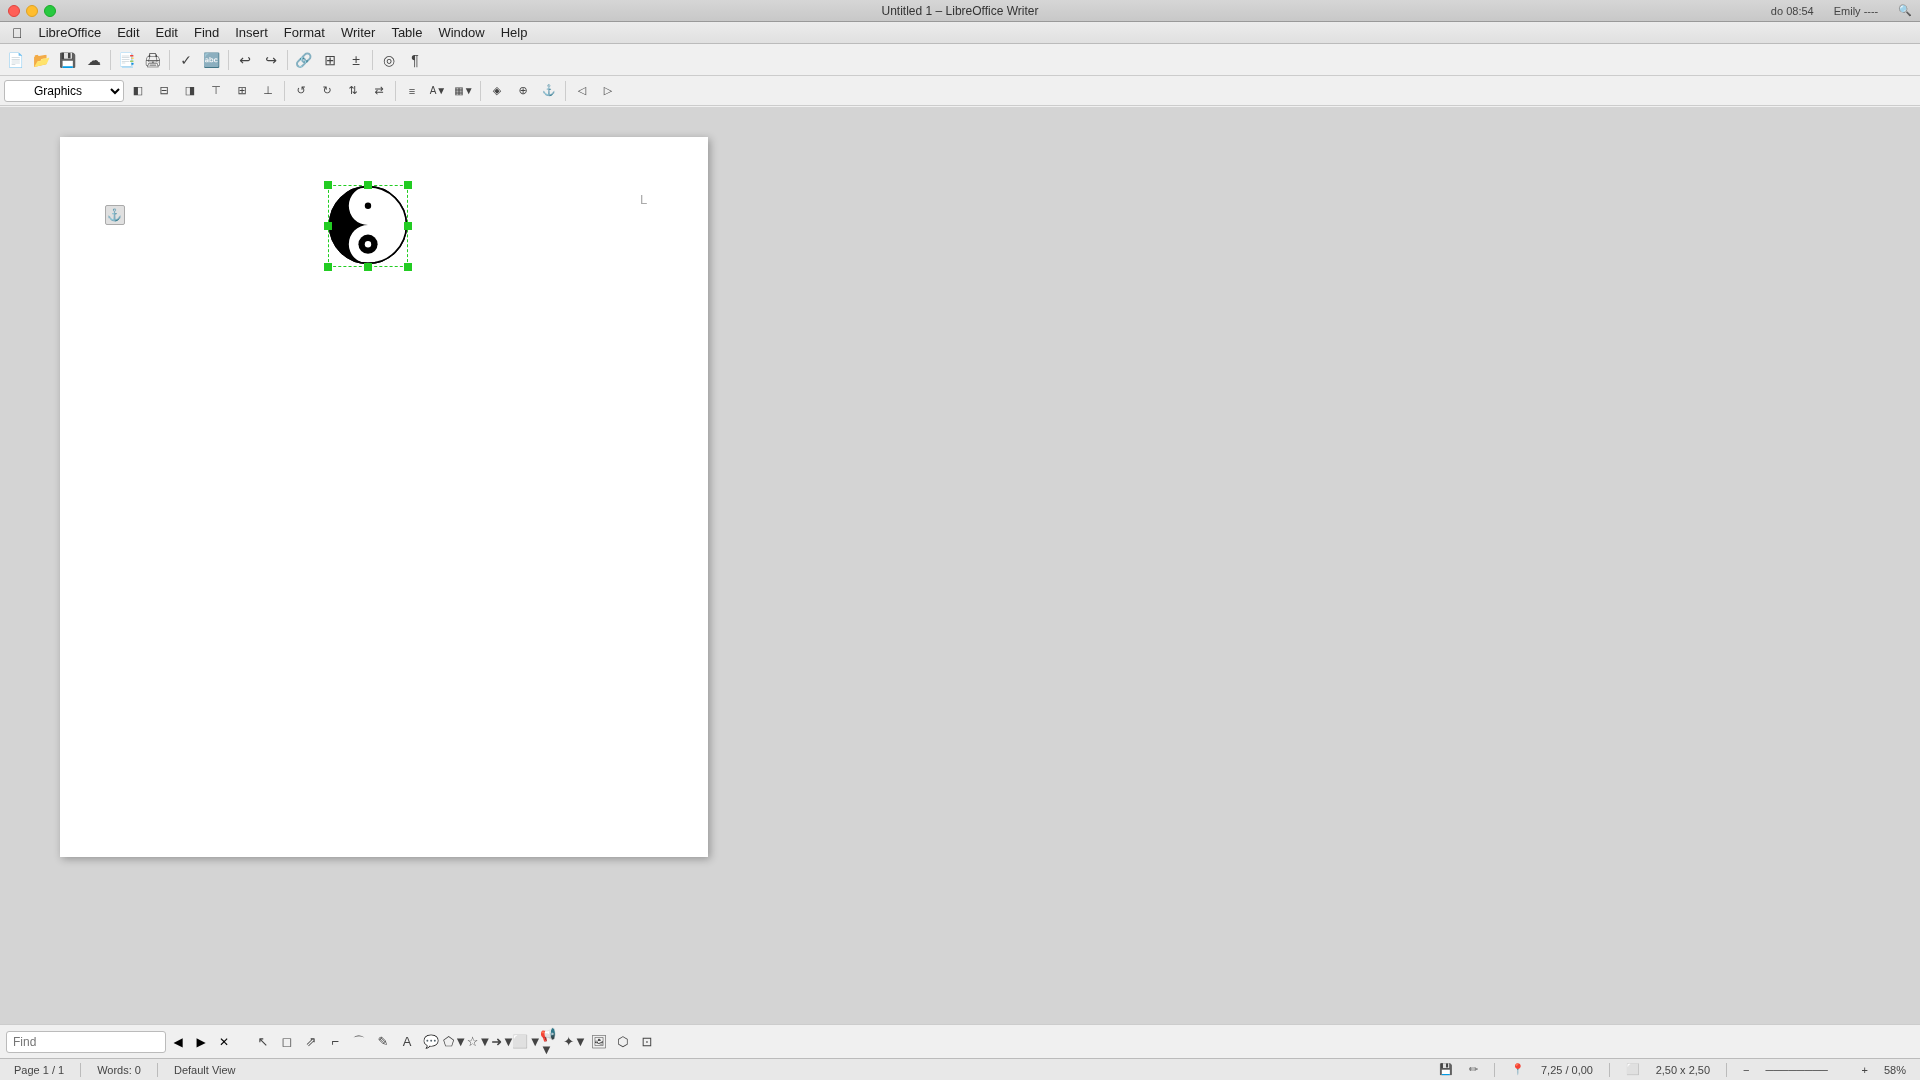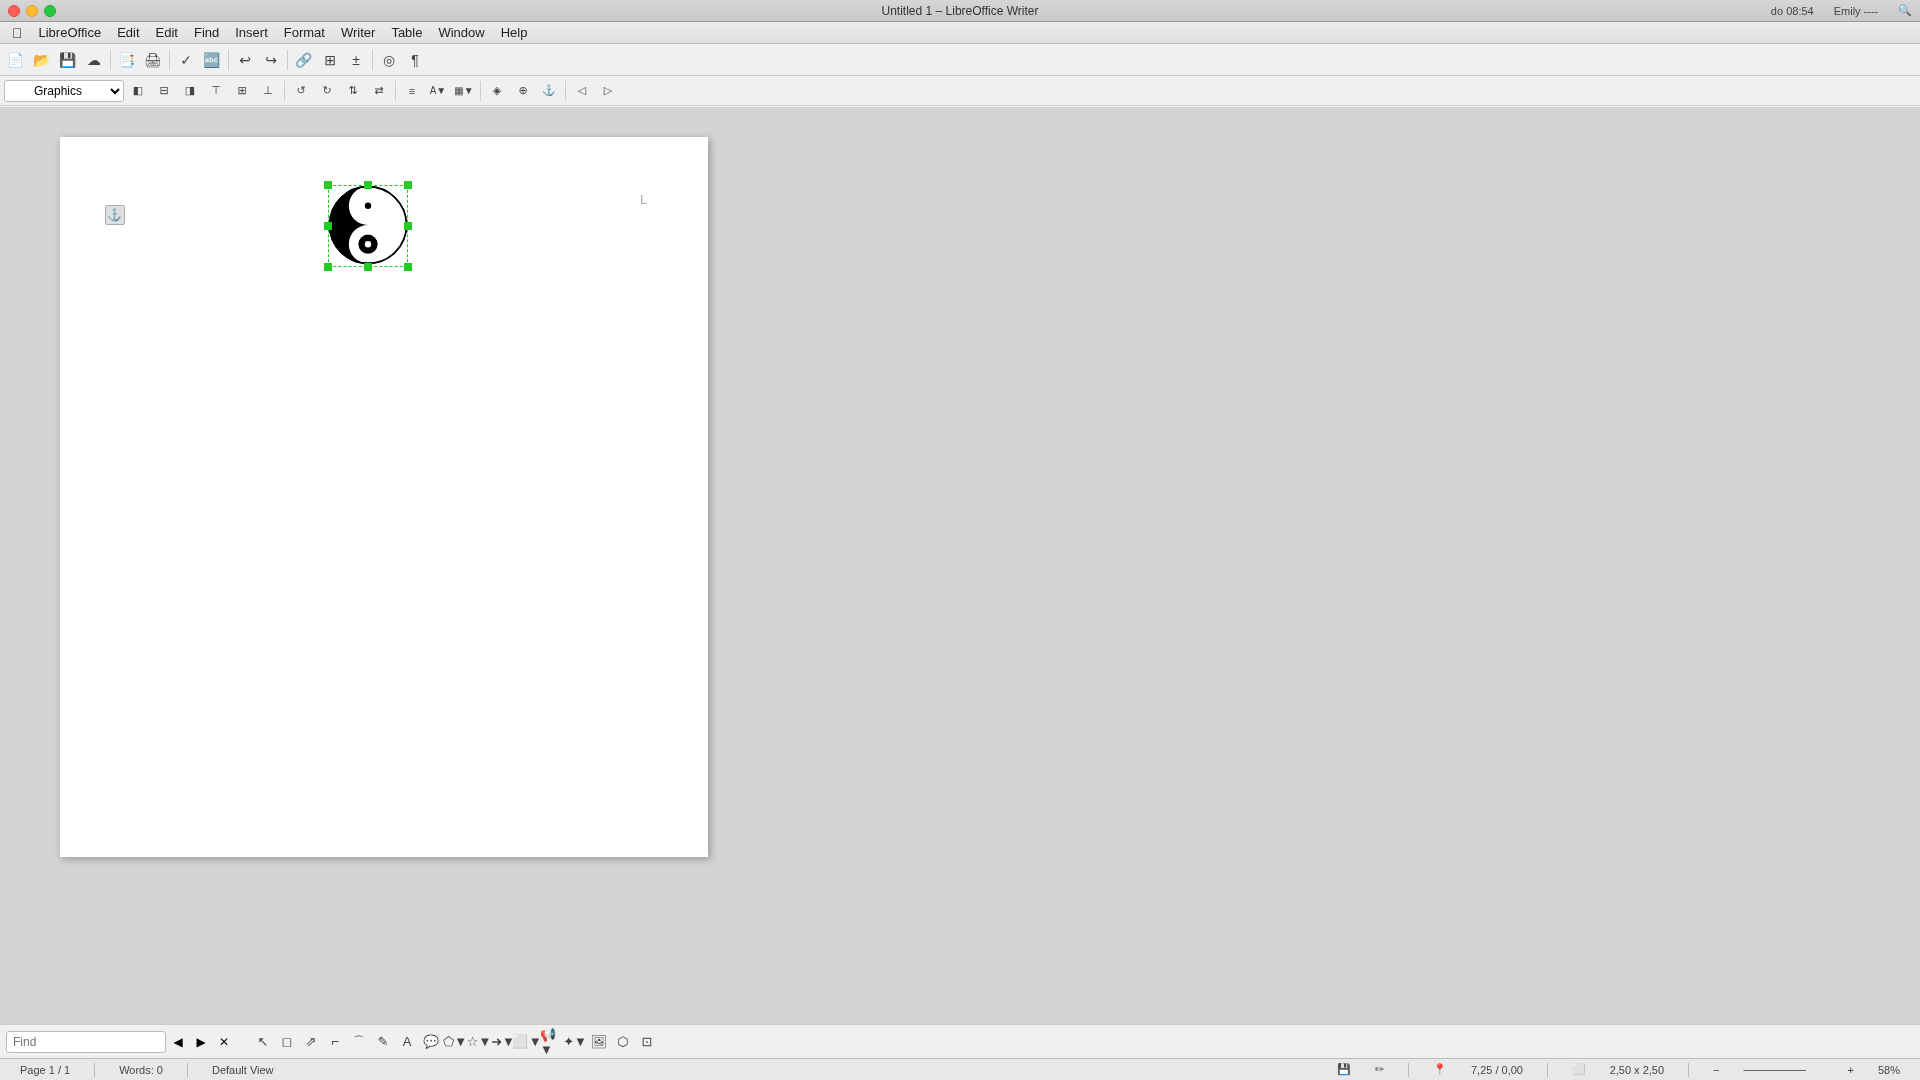--- a/index.html
+++ b/index.html
@@ -107,21 +107,21 @@
     }
     .draw-btn {
       width: 22px; height: 22px; display: flex; align-items: center; justify-content: center;
       font-size: 13px; color: #444; cursor: pointer; border-radius: 2px;
     }
 
     
     #status-bar {
       position: absolute; bottom: 0; left: 0; right: 0; height: 22px;
       background: #e8e8e8; border-top: 1px solid #bbb;
-      display: flex; align-items: center; padding: 0 20px; gap: 24px;
+      display: flex; align-items: center; padding: 0 14px; gap: 16px;
     }
     .status-item { font-size: 11px; color: #444; }
     .status-sep { width: 1px; height: 14px; background: #bbb; }
 
     
     #yinyang-svg { width: 80px; height: 80px; }
 
     
     #horiz-ruler {
       position: absolute; top: 107px; left: 20px; right: 0; height: 16px;

